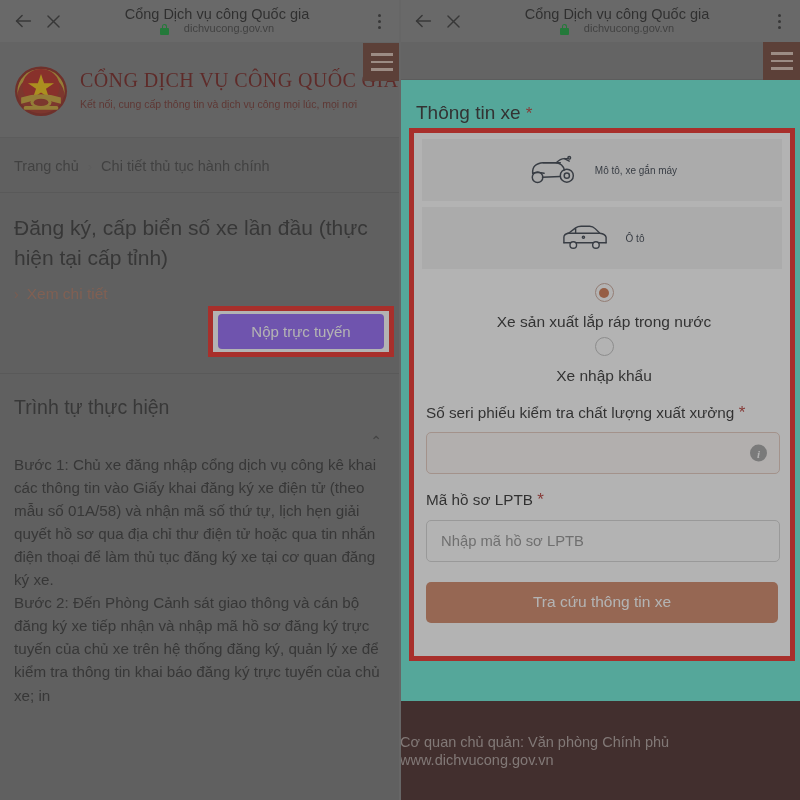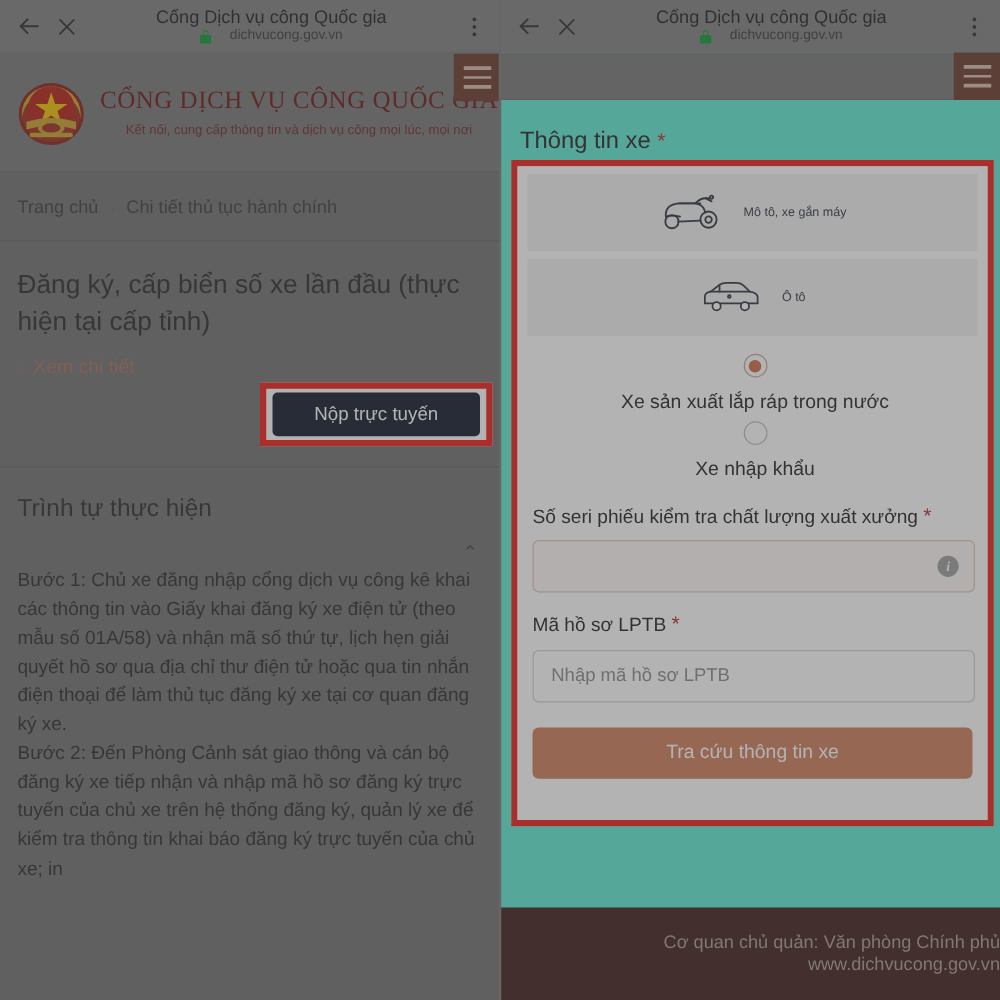--- a/index.html
+++ b/index.html
@@ -103,21 +103,20 @@
     letter-spacing: .4px;
     color: #6d1512;
     font-weight: 400;
     white-space: nowrap;
   }
   .brand-sub {
     font-size: 10.5px;
     color: #6d2a24;
     margin-top: 6px;
     white-space: nowrap;
-    text-align: center;
   }
   .hamburger {
     position: absolute;
     right: 0; top: 1px;
     width: 37px; height: 38px;
     background: #6a3a2b;
     display:flex; flex-direction:column; align-items:center; justify-content:center; gap:5px;
   }
   .hamburger span { display:block; width: 22px; height: 2.6px; background:#d8bcae; }
 
@@ -150,21 +149,21 @@
   .hl-box {
     position: absolute;
     border: 5px solid #ed1c16;
     background: #ffffff;
   }
   #hl-submit { left: 208px; top: 3px; width: 186px; height: 51px; }
   .btn-primary {
     position: absolute;
     left: 218px; top: 11px;
     width: 166px; height: 35px;
-    background: #0f172a;
+    background: #8b5cf6;
     border-radius: 4px;
     color: #fff;
     font-size: 15px;
     display: flex; align-items: center; justify-content: center;
     border: none;
   }
 
   .section-title {
     padding: 22px 14px 0 14px;
     font-size: 19.5px;
@@ -256,24 +255,24 @@
     height: 41px;
     background: #cd7d5a;
     border-radius: 5px;
     color: #fff; font-size: 15.5px;
     display: flex; align-items: center; justify-content: center;
   }
 
   .footer {
     position: absolute;
     left: 0; right: 0; bottom: 0;
-    height: 74px;
+    height: 99px;
     background: #3d1c1a;
     display: flex; flex-direction: column;
-    align-items: flex-end; justify-content: center;
+    align-items: flex-start; justify-content: center;
     gap: 2px;
   }
   .footer div { font-size: 14.5px; color: #a99a97; }
 
   .dim {
     position: absolute; inset: 0;
     background: rgba(75,75,75,0.42);
     pointer-events: none;
   }
   .seam { position:absolute; left:399px; top:0; width:2px; height:800px; background:#7a7a7a; }

